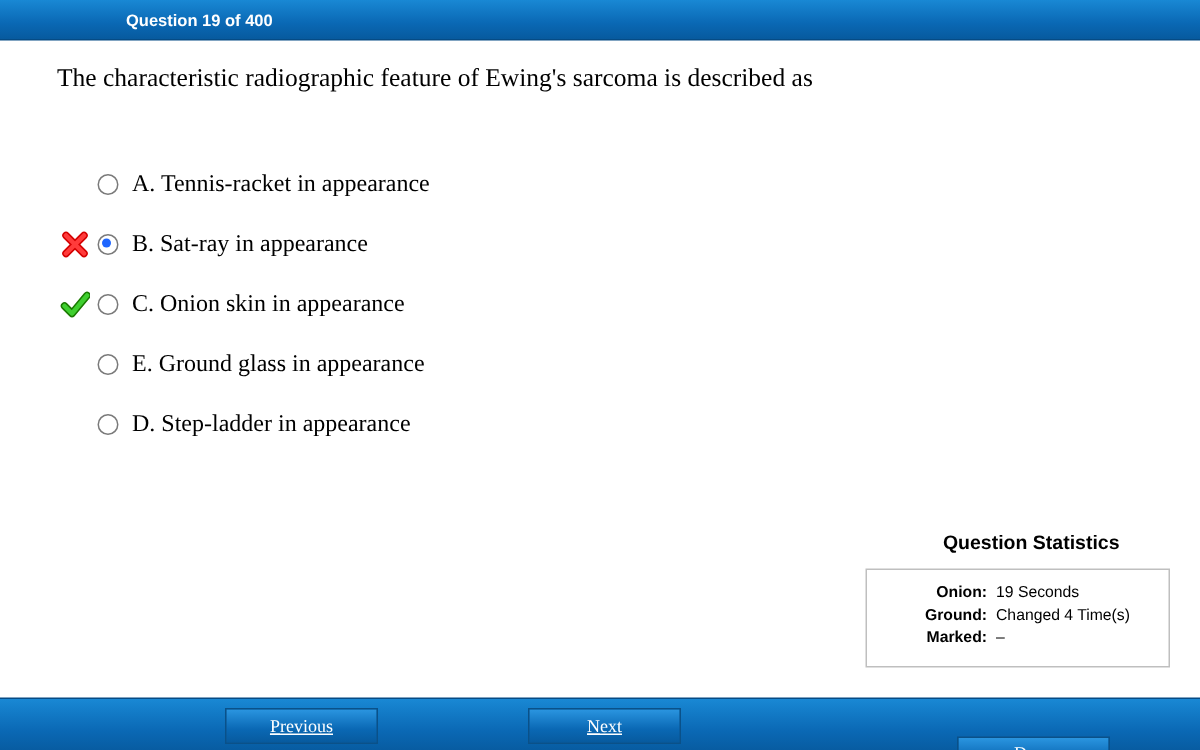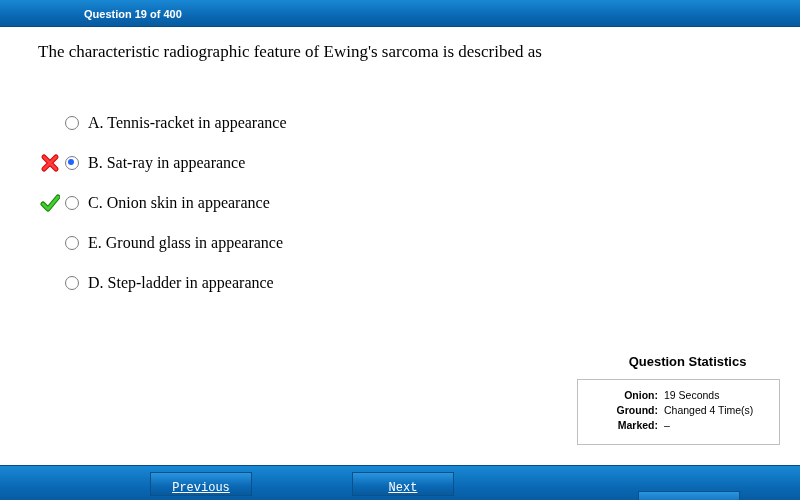--- a/index.html
+++ b/index.html
@@ -14,21 +14,21 @@
   .radio-col{width:20px;display:flex;align-items:center;justify-content:center;}
   .radio{appearance:none;-webkit-appearance:none;width:12px;height:12px;border:1px solid #7a7a7a;border-radius:50%;background:#fff;position:relative;cursor:pointer;}
   .radio.checked::after{content:"";position:absolute;left:2px;top:2px;width:6px;height:6px;border-radius:50%;background:#1f66ff;}
   .opt-text{font-size:16px;margin-left:6px;}
   .stats-box{position:absolute;right:20px;bottom:20px;width:185px;border:1px solid #bfbfbf;padding:6px 8px 10px 8px;font-family:Verdana,Arial,sans-serif;}
   .stats-title{position:absolute;right:20px;bottom:92px;width:185px;font-family:Verdana,Arial,sans-serif;font-size:13px;font-weight:bold;padding:0 0 4px 4px;text-align:center;}
   .stat-row{display:flex;font-size:10.5px;margin:3px 0;}
   .stat-label{width:72px;text-align:right;font-weight:bold;margin-right:6px;}
   .stat-val{flex:1;text-align:left;}
   .footer{height:36px;background:linear-gradient(to bottom,#1988d4 0%,#0a68b4 60%,#075a9e 100%);border-top:1px solid #054b85;display:flex;align-items:center;}
-  .nav-btn{display:inline-flex;align-items:flex-end;justify-content:center;width:100px;height:22px;background:linear-gradient(to bottom,#2a95e0 0%,#0a68b4 60%,#075a9e 100%);border:1px solid #0a5189;color:#fff;font-family:Liberation Mono, monospace;font-size:12px;cursor:pointer;text-decoration:underline;}
+  .nav-btn{display:inline-flex;align-items:center;justify-content:center;width:100px;height:22px;background:linear-gradient(to bottom,#2a95e0 0%,#0a68b4 60%,#075a9e 100%);border:1px solid #0a5189;color:#fff;font-family:Liberation Serif, serif;font-size:12px;cursor:pointer;text-decoration:underline;}
   .nav-prev{margin-left:150px;}
   .nav-next{margin-left:100px;}
   .nav-done{margin-left:auto;margin-right:60px;margin-top:37px;}
   .accesskey{text-decoration:underline;}
 </style>
 </head>
 <body>
 
 <div class="bar header">
   <span class="header-title">Question 19 of 400</span>

